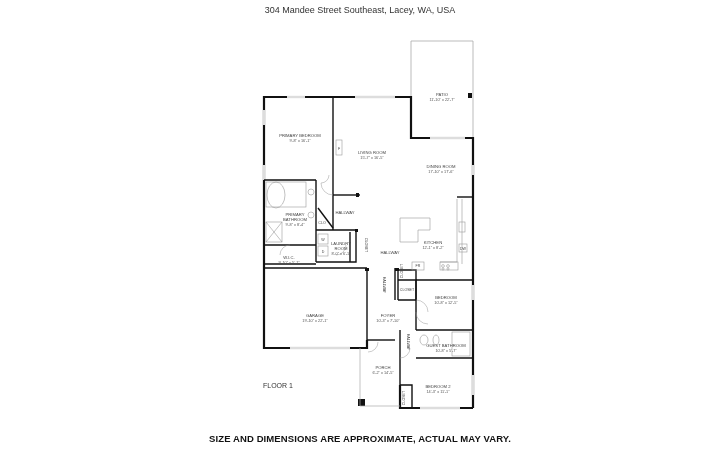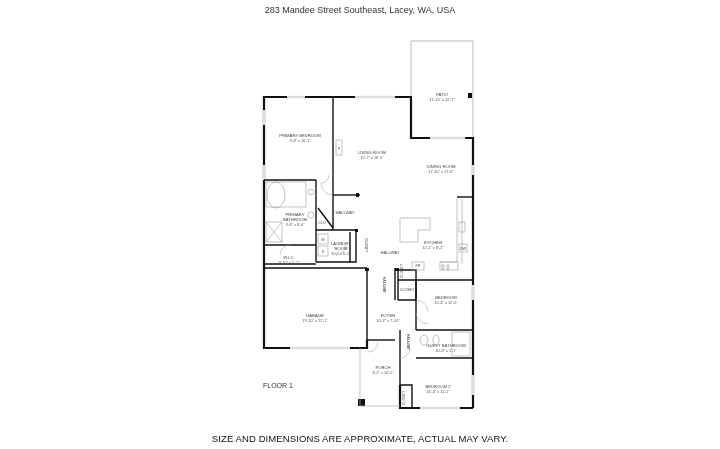--- a/index.html
+++ b/index.html
@@ -1,28 +1,28 @@
 <!DOCTYPE html>
 <html><head>
 <meta charset="utf-8">
 <style>
   html, body { margin: 0; padding: 0; background: #ffffff; }
   body { width: 720px; height: 449px; position: relative; overflow: hidden; font-family: "Liberation Sans", sans-serif; color: #222; }
   .title { position: absolute; top: 5px; left: 0; width: 720px; text-align: center; font-size: 9px; color: #333; }
-  .disclaimer { position: absolute; top: 433px; left: 0; width: 720px; text-align: center; font-size: 9.5px; font-weight: normal; color: #111; letter-spacing: 0.1px; }
+  .disclaimer { position: absolute; top: 433px; left: 0; width: 720px; text-align: center; font-size: 9.5px; font-weight: bold; color: #111; letter-spacing: 0.1px; }
   .floor-label { position: absolute; left: 263px; top: 382px; font-size: 7px; color: #333; }
   svg.plan { position: absolute; left: 0; top: 0; }
   .lbl { font-family: "Liberation Sans", sans-serif; font-size: 4.2px; fill: #444; text-anchor: middle; }
   .dim { font-family: "Liberation Sans", sans-serif; font-size: 3.8px; fill: #555; text-anchor: middle; }
   .vlbl { font-family: "Liberation Sans", sans-serif; font-size: 3.6px; fill: #444; text-anchor: middle; }
 </style>
 </head>
 <body>
 
-<div class="title">283 Mandee Street Southeast, Lacey, WA, USA</div>
+<div class="title">304 Mandee Street Southeast, Lacey, WA, USA</div>
 
 <svg class="plan" width="720" height="449" viewBox="0 0 720 449" xmlns="http://www.w3.org/2000/svg">
 
   <g>
     <polyline points="411,138 411,41 473,41 473,138" fill="none" stroke="#aaa" stroke-width="0.8"></polyline>
     <rect x="468" y="93" width="4" height="5" fill="#111"></rect>
   </g>
 
   <g fill="none" stroke="#111" stroke-width="2.2">
 

